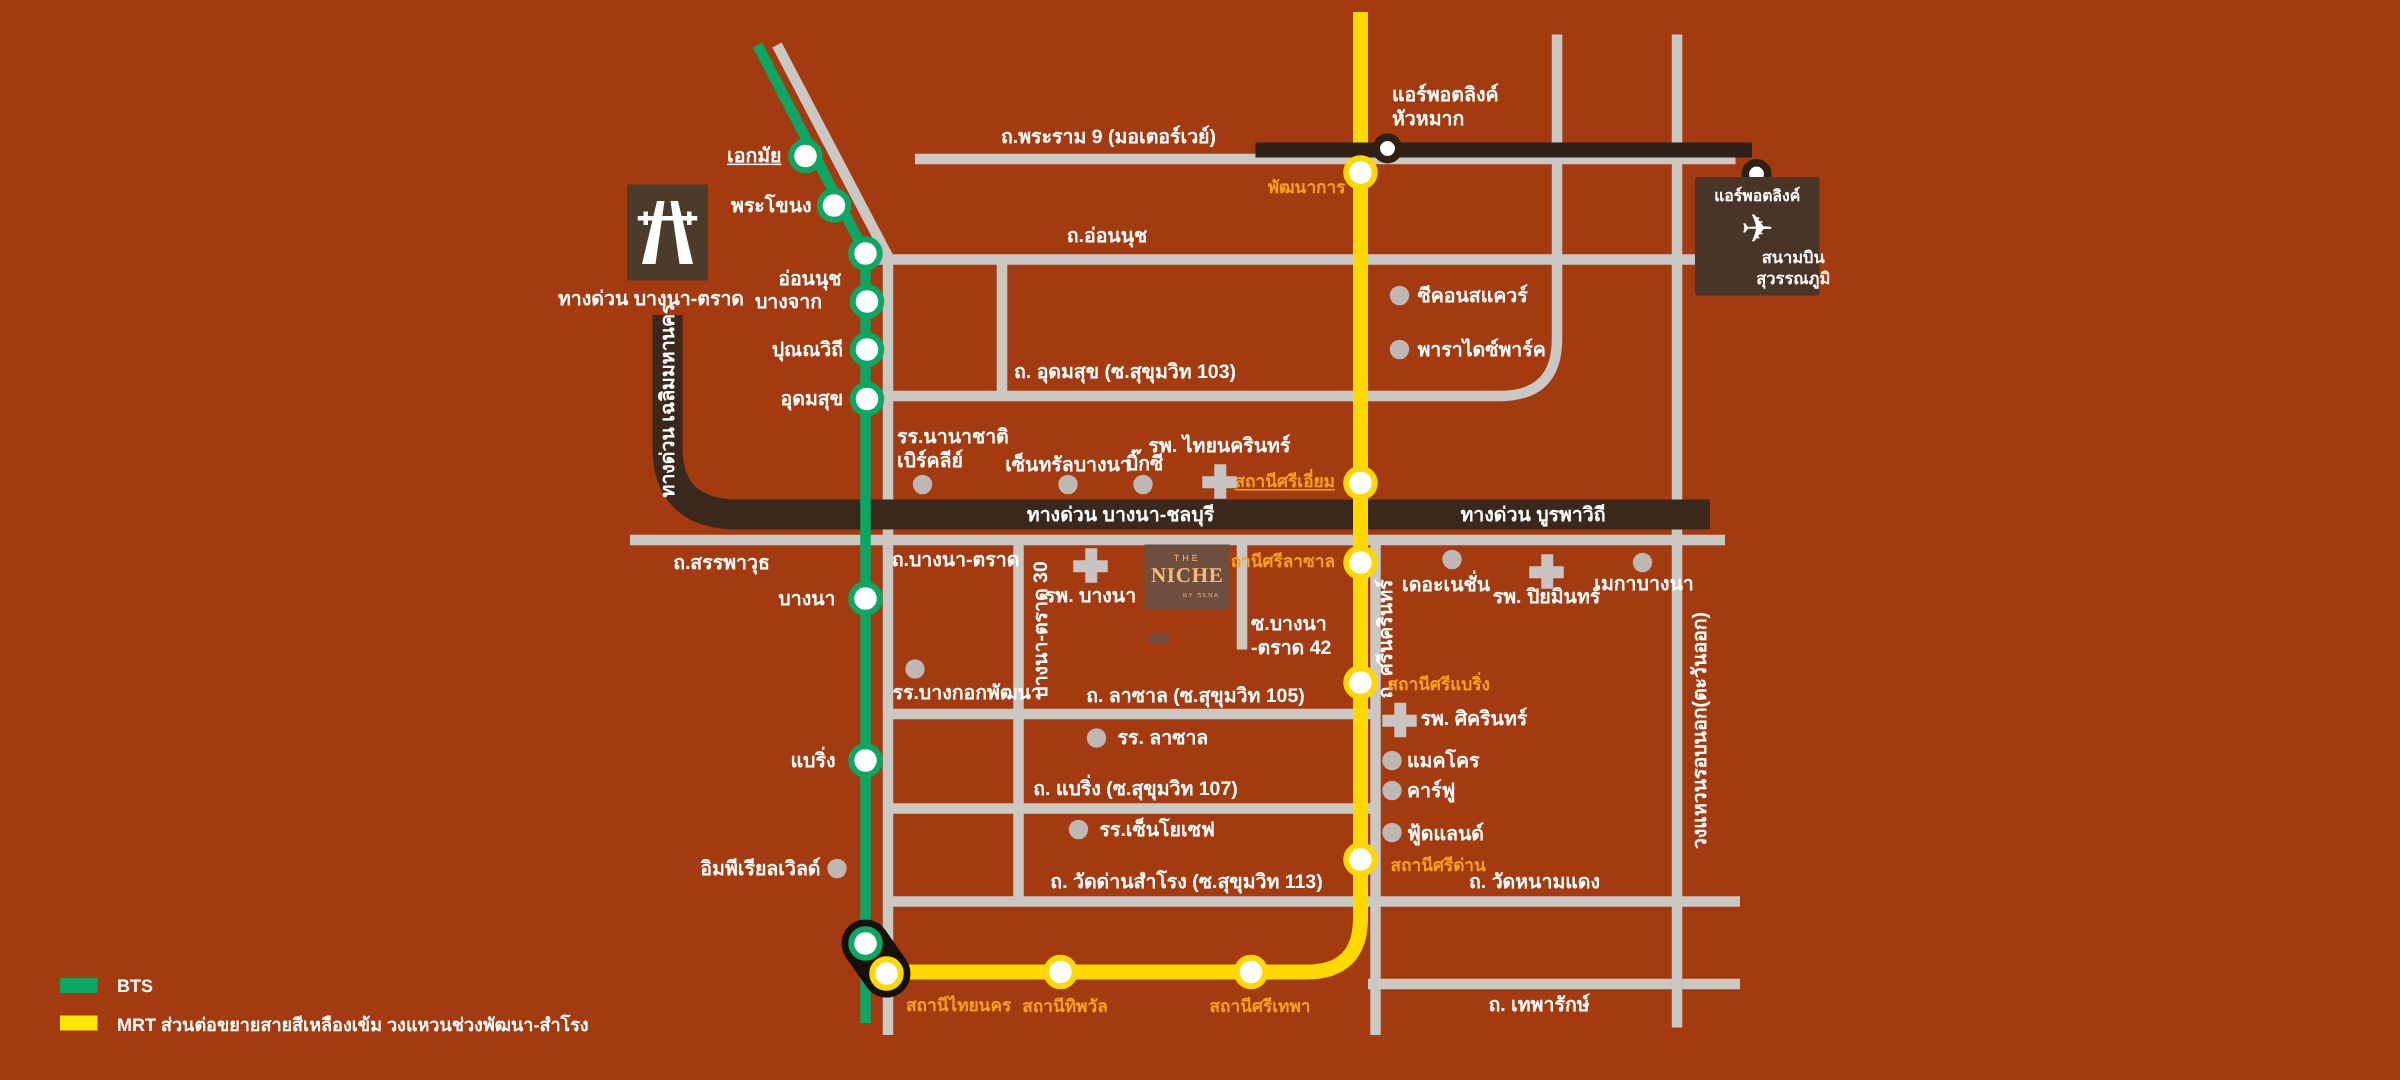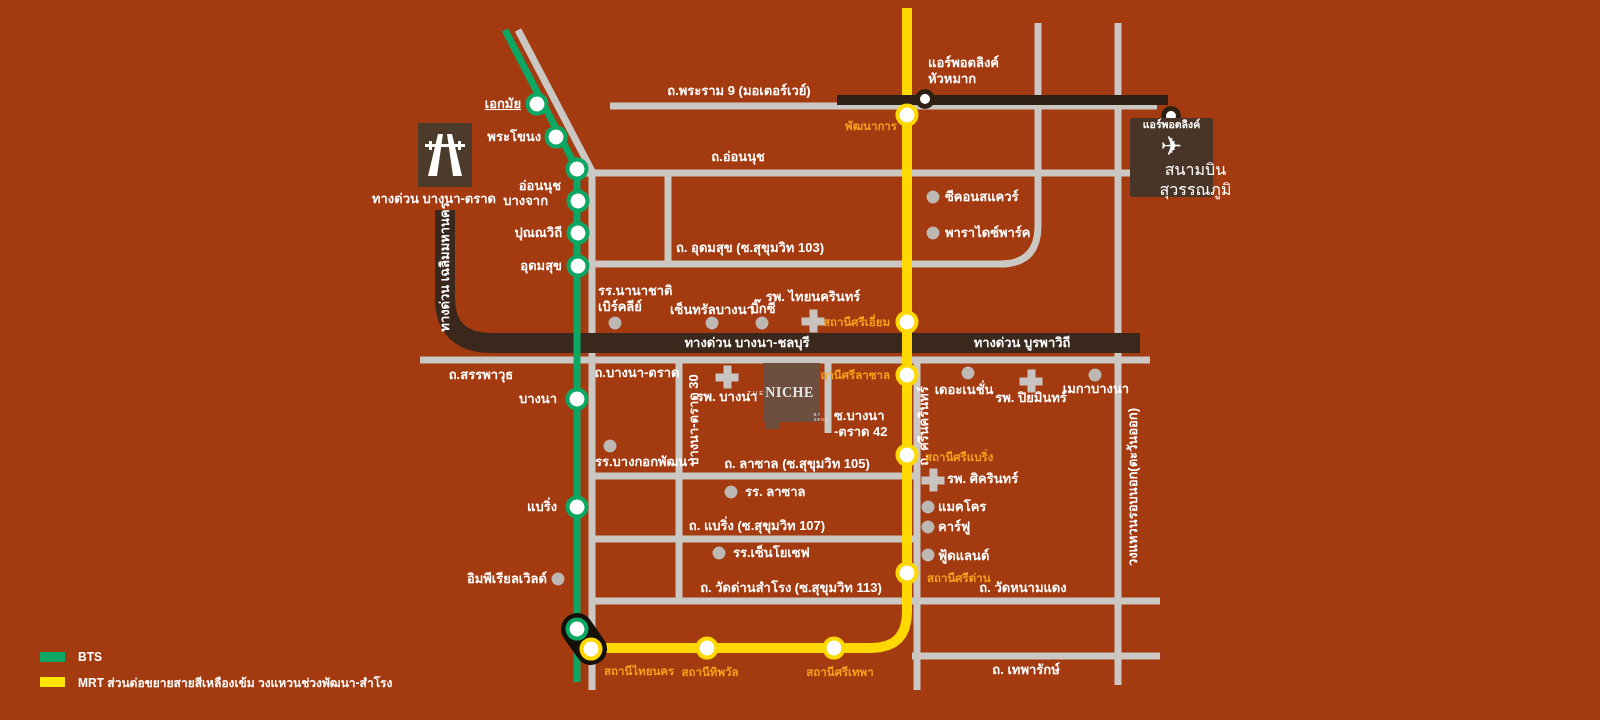--- a/index.html
+++ b/index.html
@@ -16,31 +16,31 @@
   .rot.alc{transform:translate(-50%,-50%) rotate(-90deg);white-space:nowrap;}
   .pt{position:absolute;transform:translate(-50%,-50%);border-radius:50%;box-sizing:border-box;z-index:3;}
   .bts{width:23px;height:23px;background:#fff;border:4px solid #0ca863;}
   .mrt{width:23px;height:23px;background:#fff;border:4px solid #ffd800;}
   .arl{width:20px;height:20px;background:#fff;border:5px solid #2e2014;}
   .dot{width:13px;height:13px;background:#bdb8b3;}
   .cross{width:23px;height:23px;border-radius:0;background:
     linear-gradient(#c9c4bf,#c9c4bf) center/23px 8px no-repeat,
     linear-gradient(#c9c4bf,#c9c4bf) center/8px 23px no-repeat;}
   .box{position:absolute;box-sizing:border-box;z-index:4;}
-  #niche-box{left:763px;top:363px;width:57px;height:59px;background:#6e4e3f;color:#e5e5e5;
-    display:flex;align-items:center;justify-content:center;}
+  #niche-box{left:763px;top:363px;width:57px;height:43px;background:#6e4e3f;color:#fdba74;
+    display:flex;flex-direction:column;align-items:center;justify-content:center;}
   #niche-notch{left:766px;top:422px;width:13px;height:7px;background:#6e4e3f;}
   #niche-the{font-size:6px;letter-spacing:2px;font-weight:400;}
   #niche-name{font-family:"Liberation Serif",serif;font-size:14px;font-weight:700;letter-spacing:.5px;margin-top:1px;}
   #niche-by{font-size:4px;letter-spacing:1px;align-self:flex-end;margin-right:7px;margin-top:1px;}
   #airport-box{left:1130px;top:118px;width:83px;height:79px;background:#493527;border-radius:2px;
     color:#fff;display:flex;flex-direction:column;align-items:center;justify-content:center;text-align:center;}
   #airport-title{font-size:10.5px;font-weight:700;}
   #airplane{font-size:26px;line-height:1;margin:0px 0 1px 0;}
-  #airport-sub{font-size:16px;font-weight:400;line-height:1.2;white-space:pre-line;margin-left:48px;}
+  #airport-sub{font-size:11px;font-weight:700;line-height:1.2;white-space:pre-line;margin-left:48px;}
   #motorway-box{left:418px;top:123px;width:54px;height:64px;background:#4c3a2b;
     display:flex;align-items:center;justify-content:center;}
   #legend{position:absolute;left:40px;top:650px;z-index:4;}
   .leg-row{display:flex;align-items:center;height:14px;margin-bottom:11px;}
   .swatch{width:25px;height:10px;margin-right:13px;}
   .leg-txt{color:#fff;font-size:12px;font-weight:700;}
   #watermark{position:absolute;left:1181px;top:592px;z-index:2;color:#c69583;
     font-size:96px;font-weight:700;letter-spacing:4px;line-height:1;}
 </style>
 </head>
@@ -121,21 +121,21 @@
       <div class="lbl w alc" style="left: 964px; top: 390px;">เดอะเนชั่น</div>
       <div class="lbl w alc" style="left: 1031px; top: 398px;">รพ. ปิยมินทร์</div>
       <div class="lbl w alc" style="left: 1096px; top: 389px;">เมกาบางนา</div>
       <div class="lbl w all" style="left: 947px; top: 479px;">รพ. ศิครินทร์</div>
       <div class="lbl w all" style="left: 938px; top: 507px;">แมคโคร</div>
       <div class="lbl w all" style="left: 938px; top: 527px;">คาร์ฟู</div>
       <div class="lbl w all" style="left: 938px; top: 556px;">ฟู้ดแลนด์</div>
       <div class="lbl w all" style="left: 834px; top: 424px;">ซ.บางนา
 -ตราด 42</div>
       <div class="lbl o alr" style="left: 897px; top: 126px;">พัฒนาการ</div>
-      <div class="lbl o alr" style="left: 890px; top: 322px;">สถานีศรีเอี่ยม</div>
+      <div class="lbl o alr" style="left: 890px; top: 322px; text-decoration: underline;">สถานีศรีเอี่ยม</div>
       <div class="lbl o alr" style="left: 890px; top: 375px;">สถานีศรีลาซาล</div>
       <div class="lbl o all" style="left: 925px; top: 457px;">สถานีศรีแบริ่ง</div>
       <div class="lbl o all" style="left: 927px; top: 578px;">สถานีศรีด่าน</div>
       <div class="lbl o all" style="left: 604px; top: 671px;">สถานีไทยนคร</div>
       <div class="lbl o alc" style="left: 710px; top: 672px;">สถานีทิพวัล</div>
       <div class="lbl o alc" style="left: 840px; top: 672px;">สถานีศรีเทพา</div>
       <div class="pt bts" style="left: 537px; top: 104px;"></div>
       <div class="pt bts" style="left: 556px; top: 137px;"></div>
       <div class="pt bts" style="left: 577px; top: 169px;"></div>
       <div class="pt bts" style="left: 578px; top: 201px;"></div>

